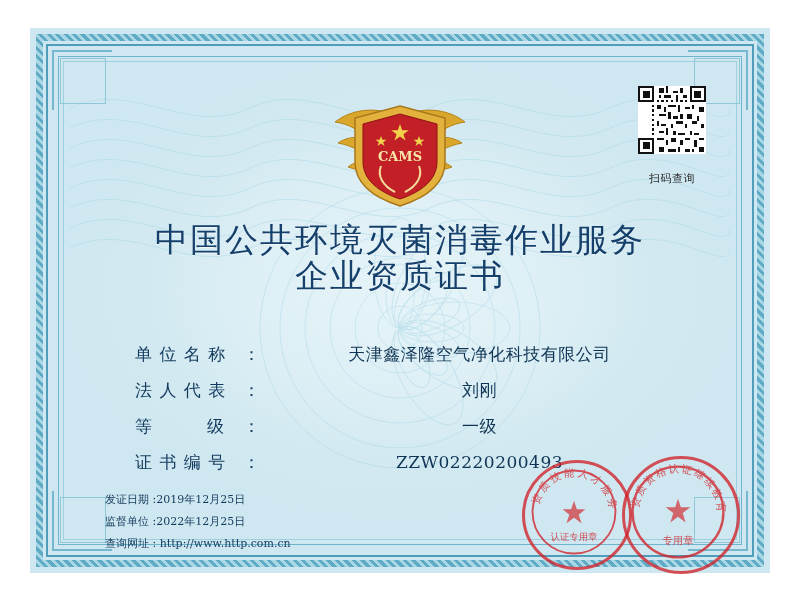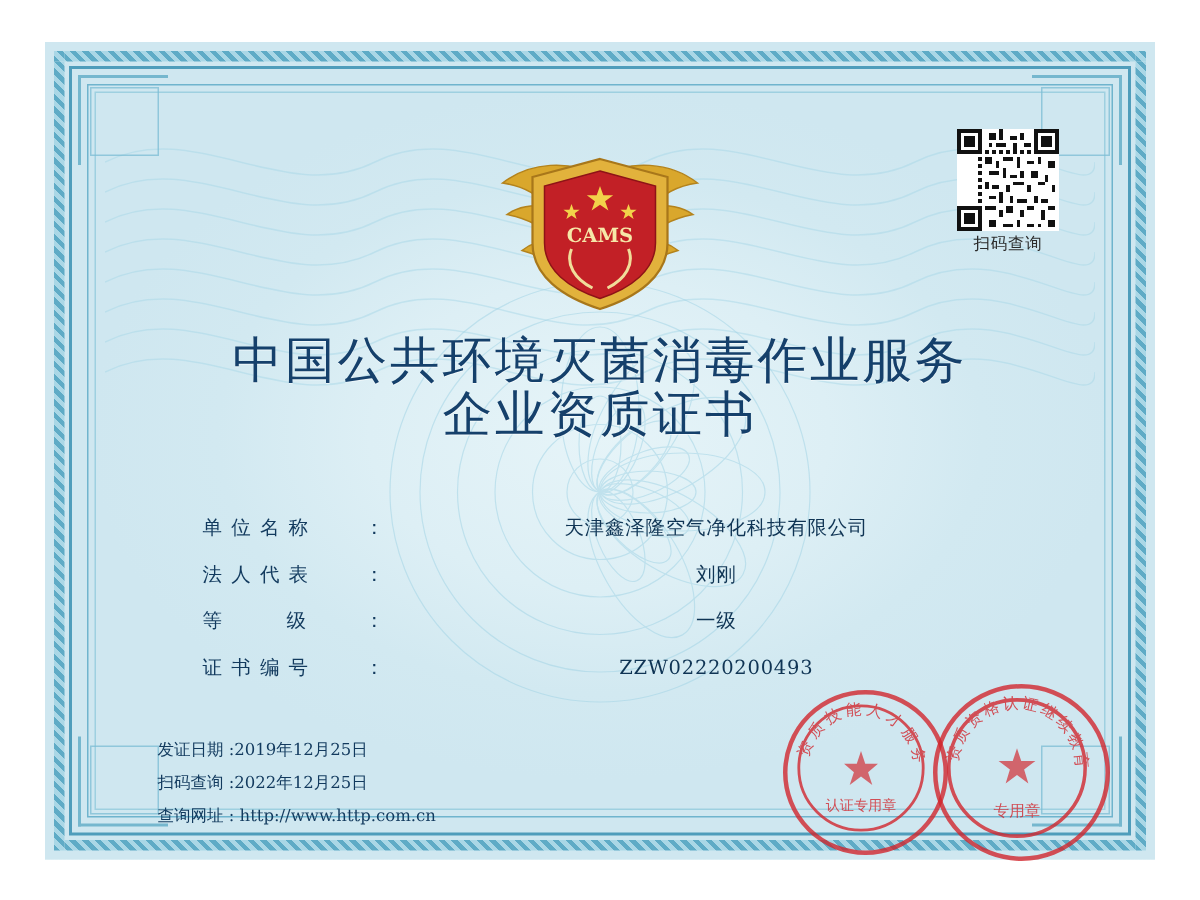--- a/index.html
+++ b/index.html
@@ -118,21 +118,21 @@
     text-align: center;
   }
   .qr-code {
     width: 68px;
     height: 68px;
     display: block;
     margin: 0 auto;
     background: #ffffff;
   }
   .qr-label {
-    margin-top: 1px;
+    margin-top: 17px;
     font-size: 11px;
     color: #2b2b2b;
     letter-spacing: 0.5px;
   }
 
   
   .title-1, .title-2 {
     position: absolute;
     left: 0;
     width: 100%;
@@ -150,21 +150,21 @@
   .fields {
     position: absolute;
     left: 105px;
     top: 315px;
     width: 560px;
   }
   .field-row {
     display: flex;
     align-items: baseline;
     margin-bottom: 13px;
-    font-size: 13px;
+    font-size: 17px;
     color: #123a5e;
     font-family: "DejaVu Serif", "Liberation Serif", serif;
   }
   .field-label {
     width: 108px;
     flex: 0 0 108px;
     letter-spacing: 1px;
     white-space: pre;
   }
   .field-colon {
@@ -417,21 +417,21 @@
       </div>
       <div class="field-row">
         <span class="field-label">证 书 编 号</span>
         <span class="field-colon">：</span>
         <span class="field-value">ZZW02220200493</span>
       </div>
     </div>
 
     <div class="footer-left">
       <div class="footer-line">发证日期 :2019年12月25日</div>
-      <div class="footer-line">扫码查询 :2022年12月25日</div>
+      <div class="footer-line">监督单位 :2022年12月25日</div>
       <div class="footer-line">查询网址 : http://www.http.com.cn</div>
     </div>
 
 
     <div class="stamp stamp-a">
       <svg viewBox="0 0 104 104" width="98" height="98">
         <defs>
           <path id="arcL" d="M 14,52 A 38,38 0 1 1 90,52"></path>
         </defs>
         <circle cx="52" cy="52" r="44" fill="none" stroke="#d2232a" stroke-width="2"></circle>

